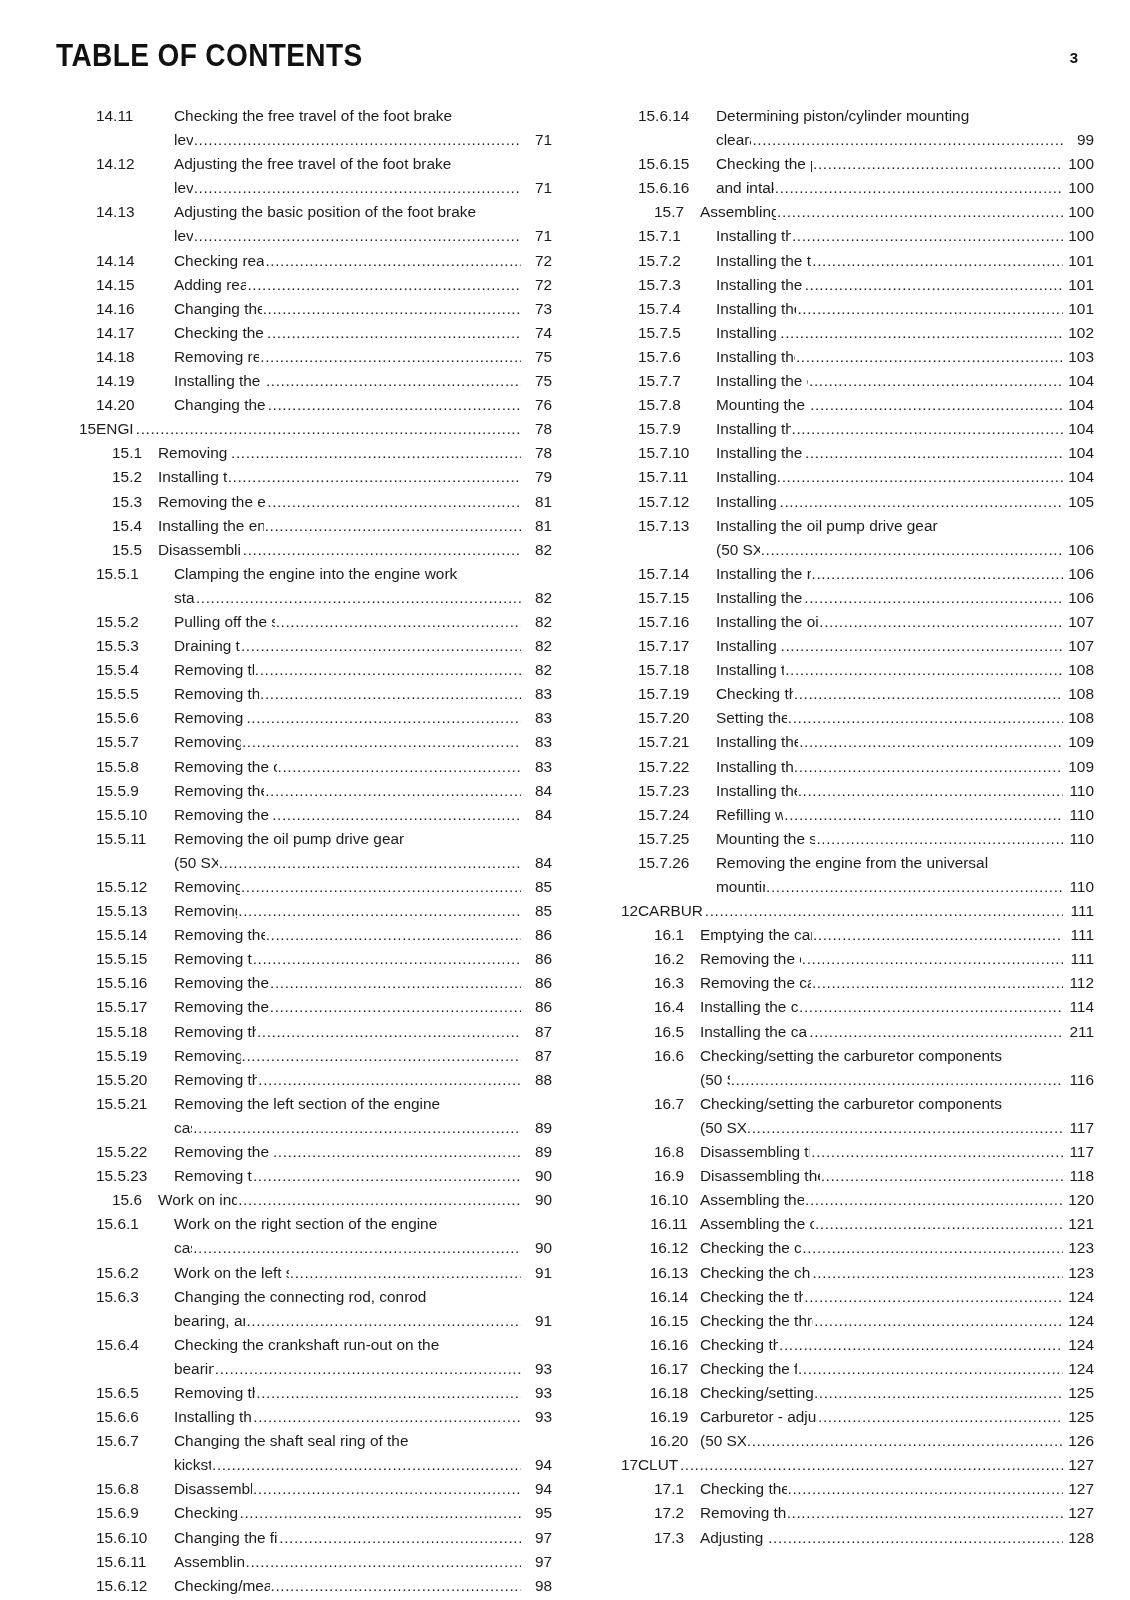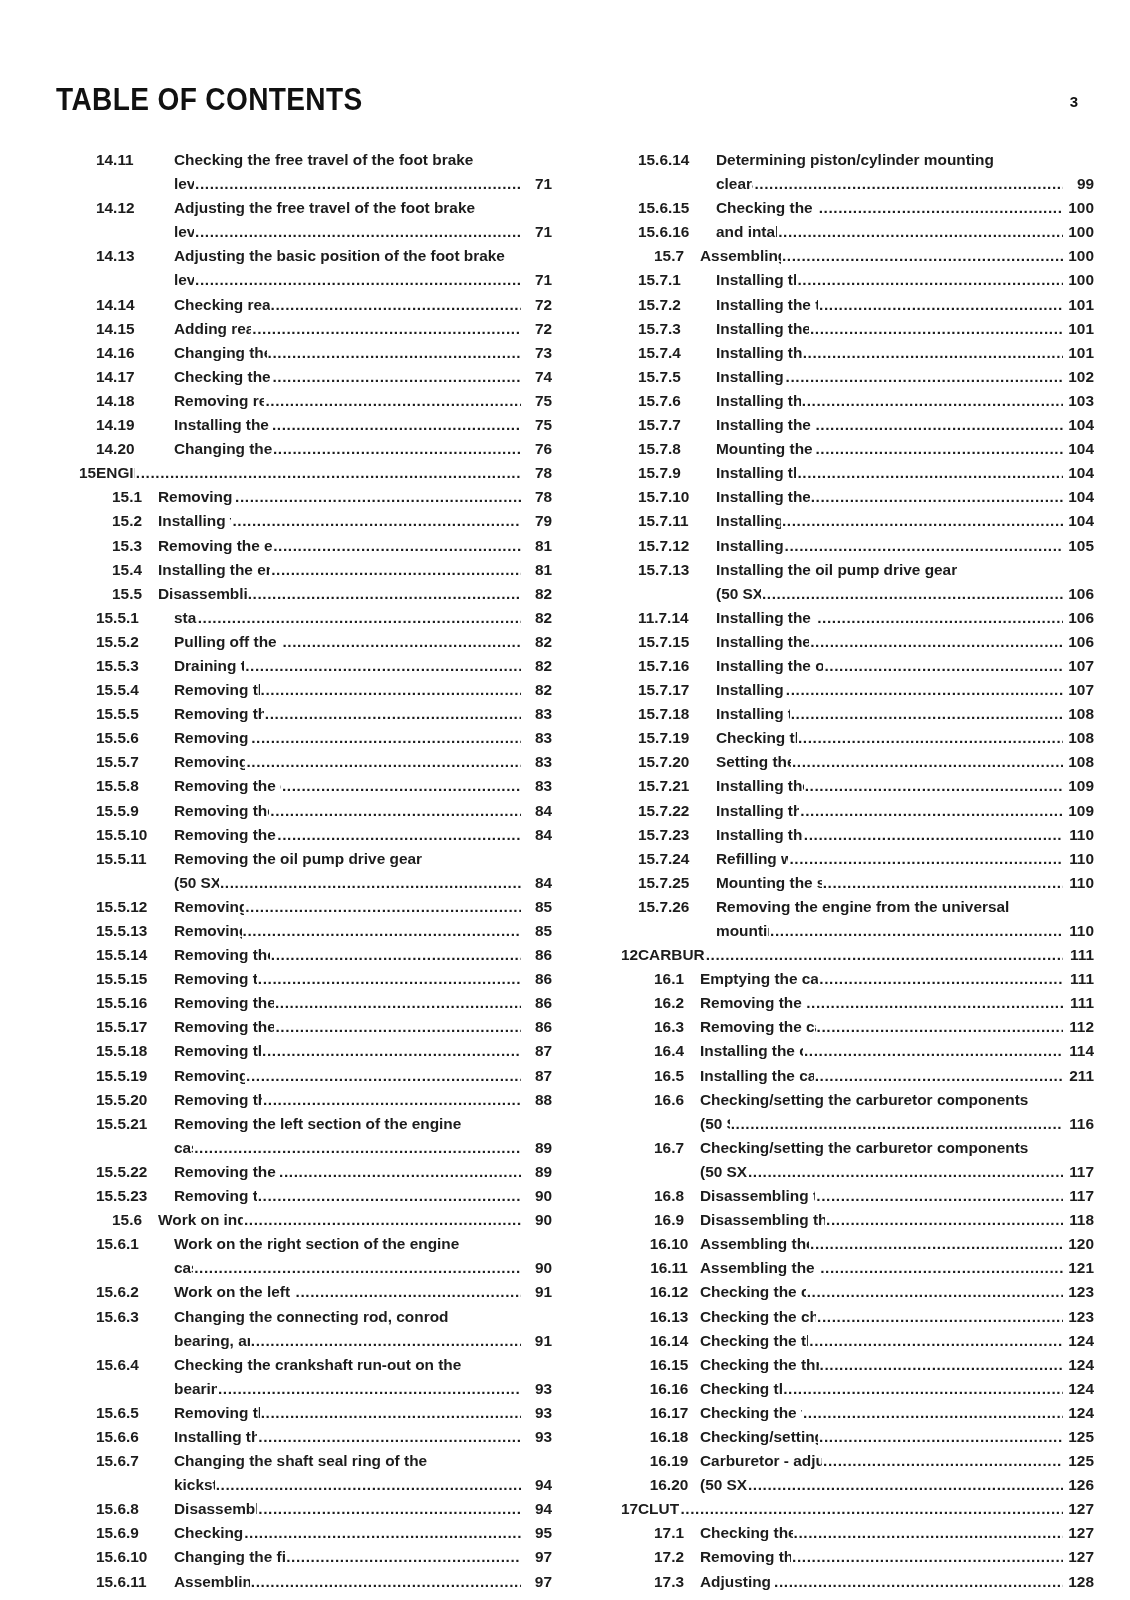--- a/index.html
+++ b/index.html
@@ -12,21 +12,20 @@
     height: 1600px;
     font-family: "Liberation Sans", sans-serif;
     color: #1a1a1a;
     position: relative;
     overflow: hidden;
   }
 
   .page {
     position: absolute;
     inset: 0;
-    margin-top: 44px;
   }
 
   
   .header {
     position: absolute;
     left: 56px;
     right: 52px;
     top: 38px;
     height: 46px;
   }
@@ -59,21 +58,20 @@
     left: 56px;
     right: 52px;
     top: 104px;
     bottom: 16px;
     display: flex;
     gap: 46px;
   }
   .col {
     width: 496px;
     flex: 0 0 496px;
-    font-weight: bold;
   }
 
   
   .toc-entry {
     display: flex;
     align-items: flex-start;
     font-size: 15.4px;
     line-height: 24.1px;
     color: #1c1c1c;
     white-space: nowrap;
@@ -306,20 +304,23 @@
             <div class="toc-line">
               <span class="toc-text">Disassembling the engine</span>
               <span class="toc-leader"></span>
               <span class="toc-page">82</span>
             </div>
           </div>
         </div>
         <div class="toc-entry lvl3">
           <div class="toc-num">15.5.1</div>
           <div class="toc-body">
+            <div class="toc-line cont">
+              <span class="toc-text">Clamping the engine into the engine work</span>
+            </div>
             <div class="toc-line">
               <span class="toc-text">stand</span>
               <span class="toc-leader"></span>
               <span class="toc-page">82</span>
             </div>
           </div>
         </div>
         <div class="toc-entry lvl3">
           <div class="toc-num">15.5.2</div>
           <div class="toc-body">
@@ -870,21 +871,21 @@
               <span class="toc-text">Installing the oil pump drive gear</span>
             </div>
             <div class="toc-line">
               <span class="toc-text">(50 SX Mini)</span>
               <span class="toc-leader"></span>
               <span class="toc-page">106</span>
             </div>
           </div>
         </div>
         <div class="toc-entry lvl3">
-          <div class="toc-num">11.7.14</div>
+          <div class="toc-num">15.7.14</div>
           <div class="toc-body">
             <div class="toc-line">
               <span class="toc-text">Installing the reed valve housing</span>
               <span class="toc-leader"></span>
               <span class="toc-page">106</span>
             </div>
           </div>
         </div>
         <div class="toc-entry lvl3">
           <div class="toc-num">15.7.15</div>

